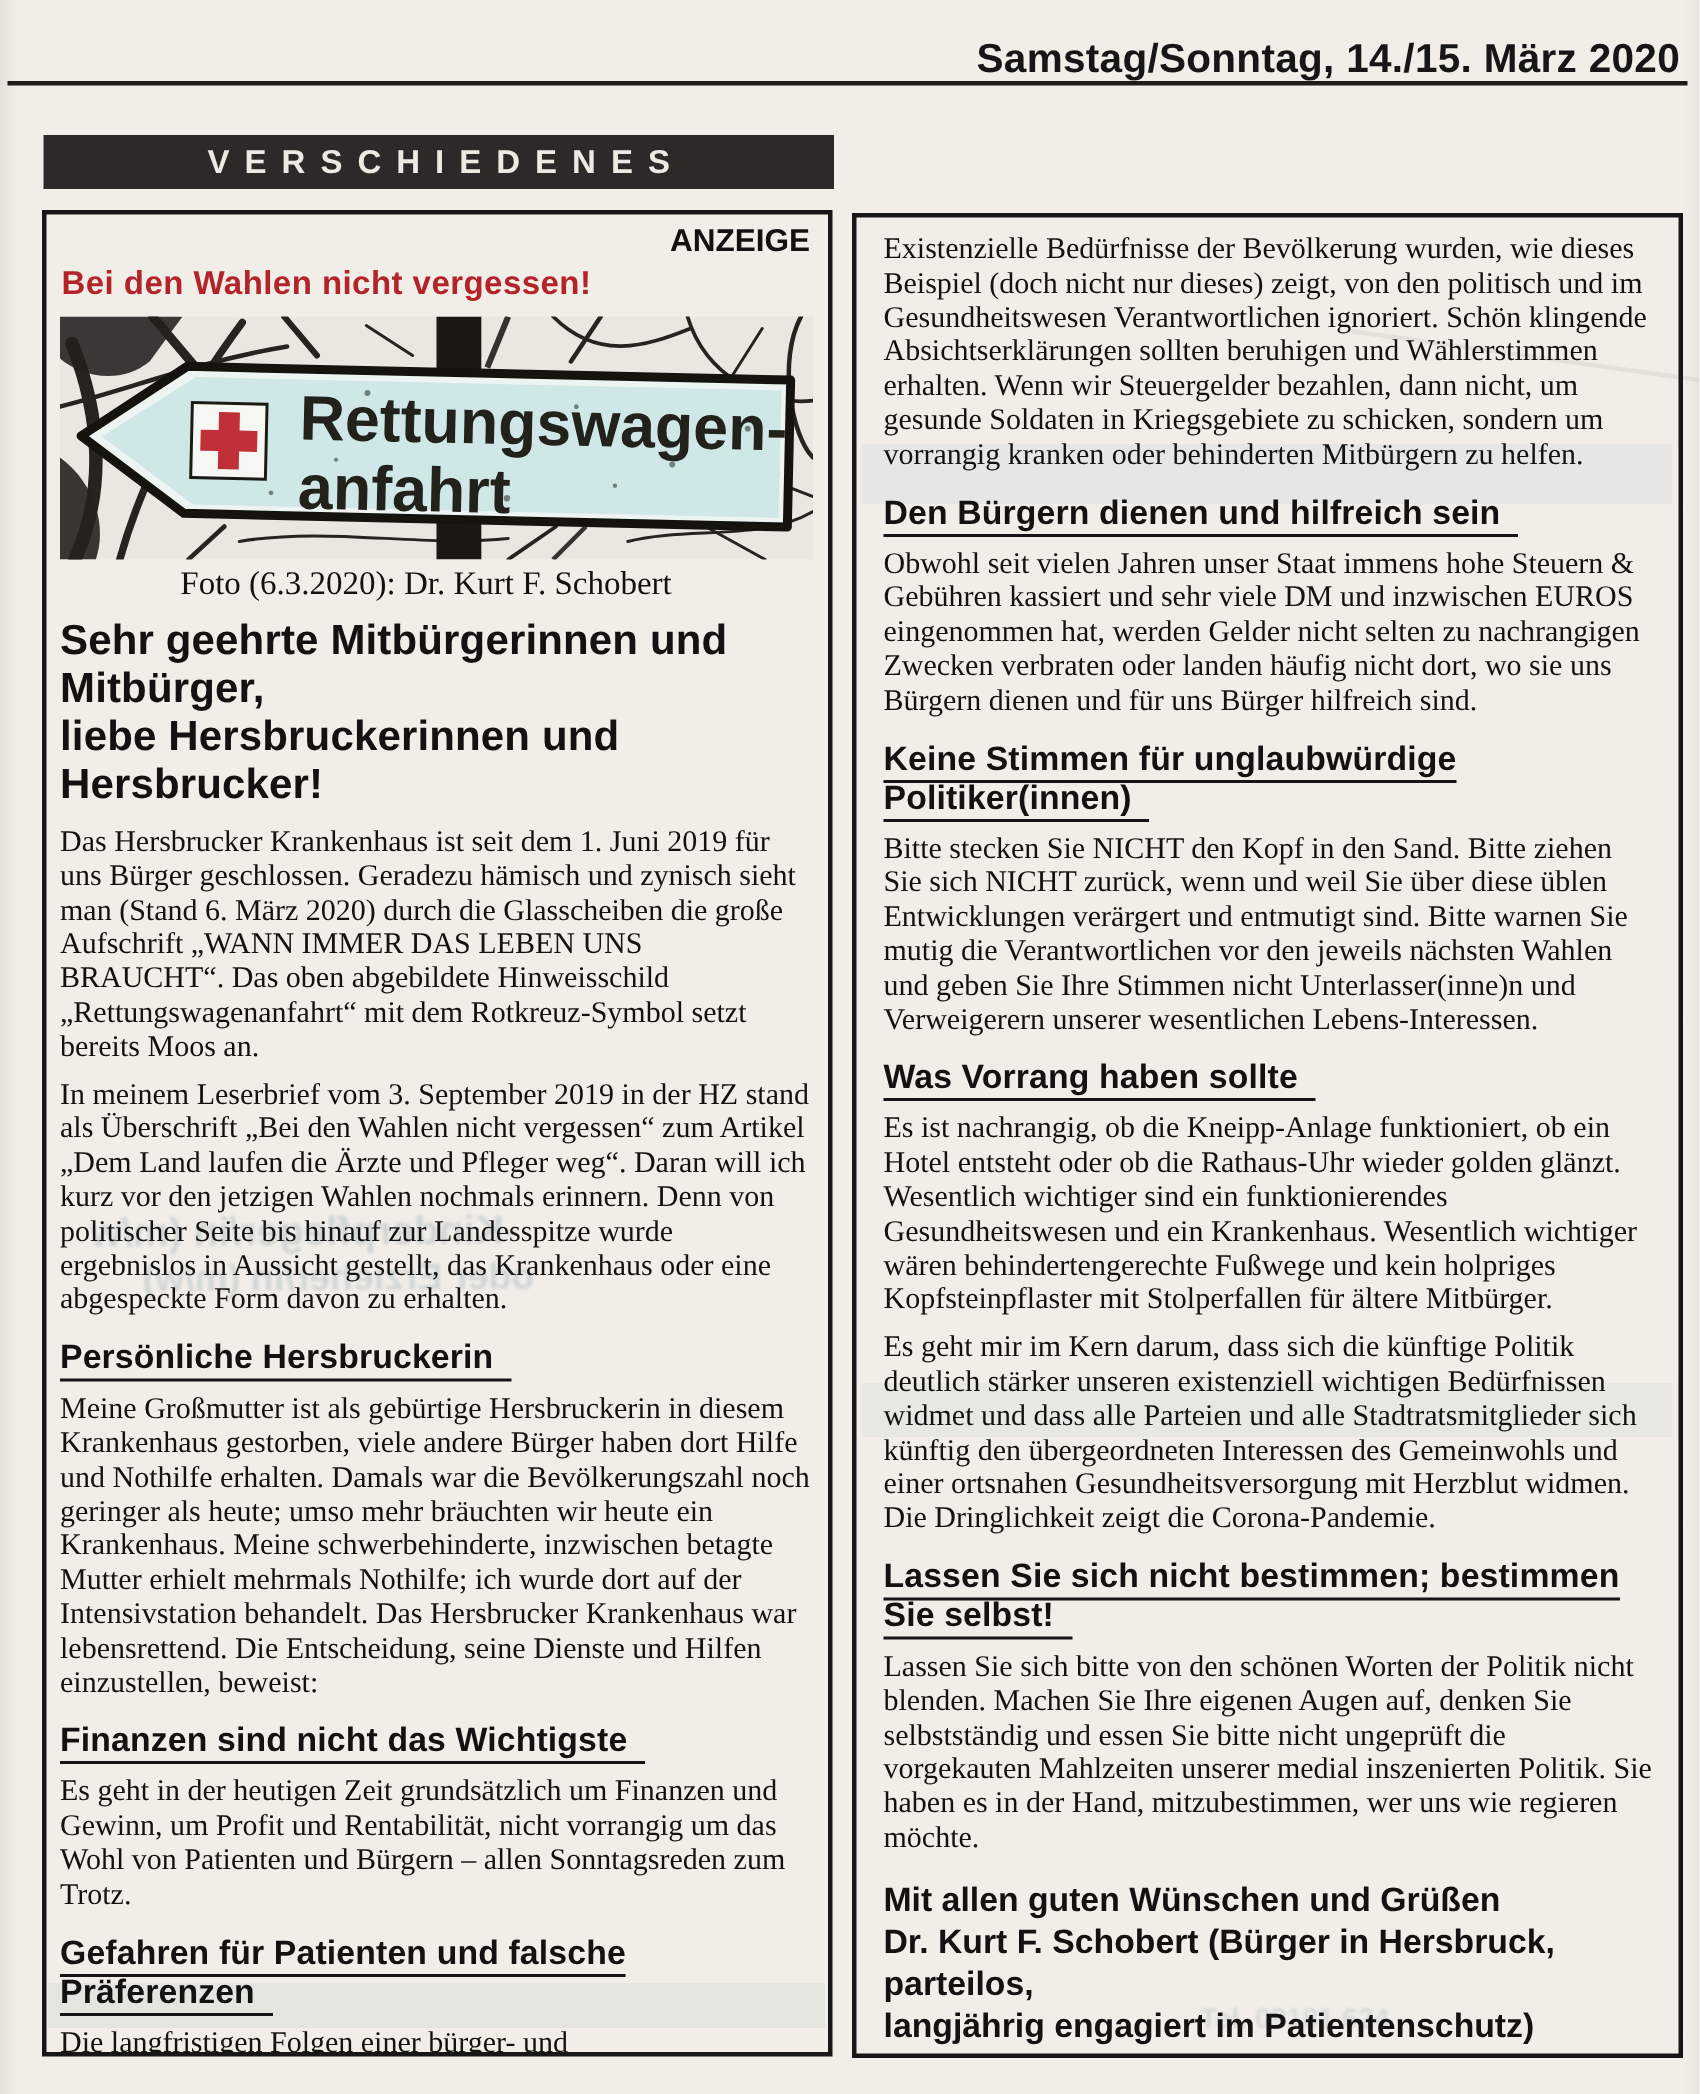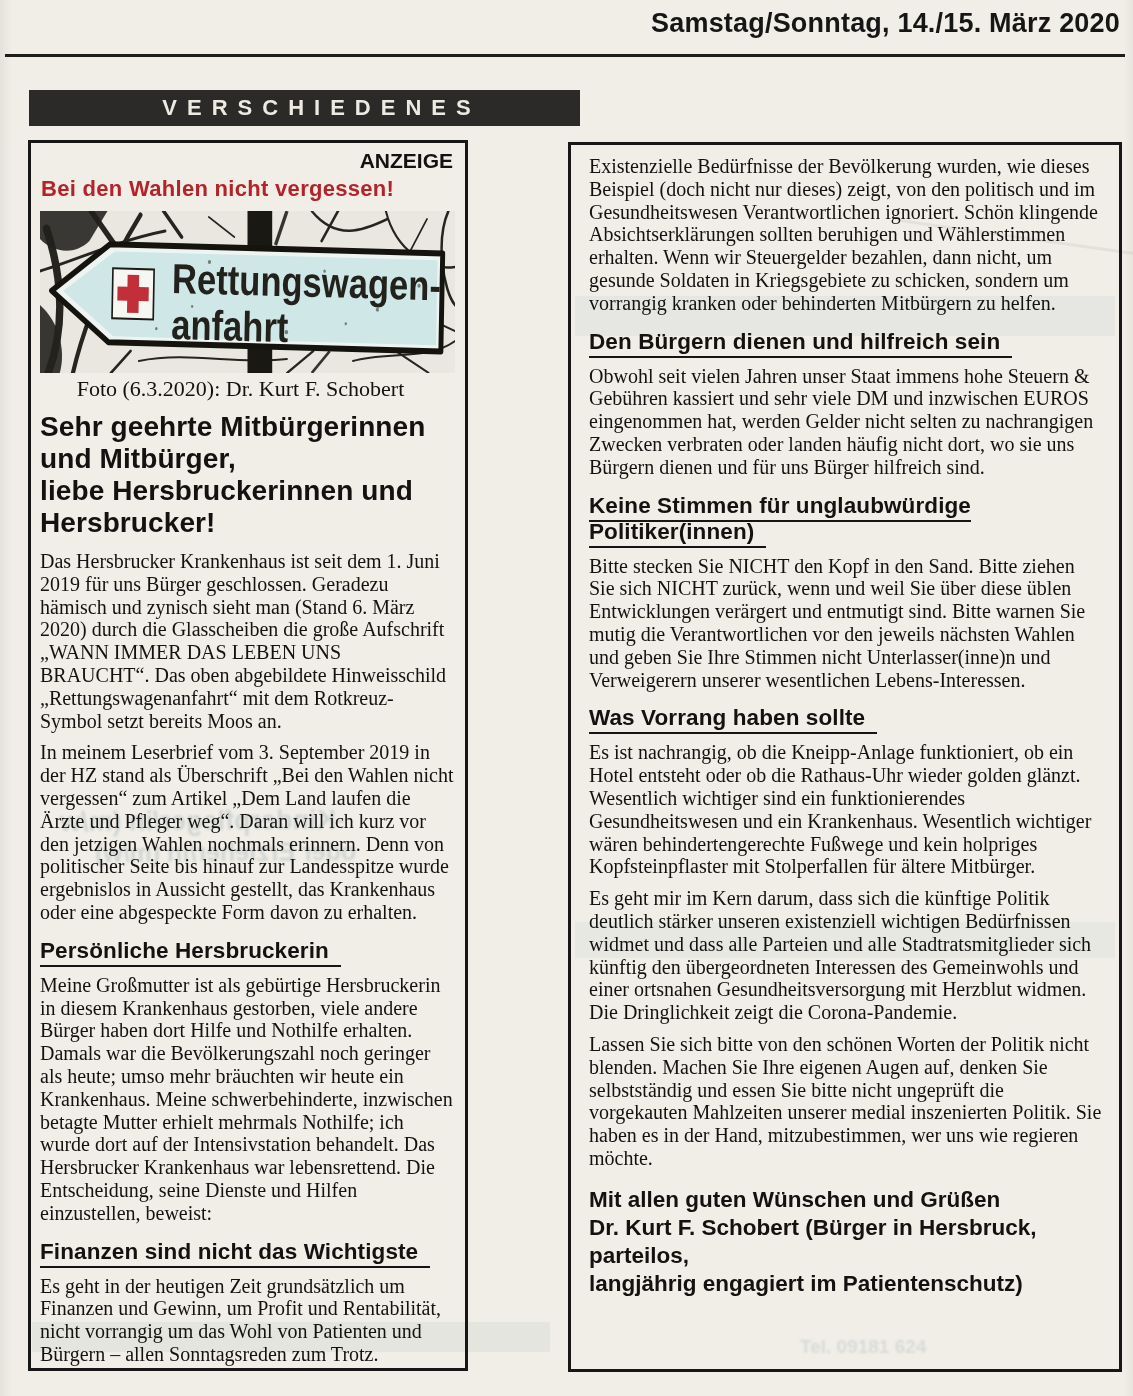--- a/index.html
+++ b/index.html
@@ -6,36 +6,35 @@
   .page{
     position:relative;width:1133px;height:1396px;overflow:hidden;
     background:
       linear-gradient(90deg, rgba(0,0,0,.05) 0, rgba(0,0,0,0) 12px),
       linear-gradient(270deg, rgba(0,0,0,.04) 0, rgba(0,0,0,0) 10px),
       #f1eee7;
     font-family:"Liberation Serif", serif;color:#131210;
   }
   
   .date-line{
-    position:absolute;top:8px;right:13px;
+    position:absolute;top:24px;right:13px;
     font-family:"Liberation Sans",sans-serif;font-weight:bold;
     font-size:27px;color:#161616;letter-spacing:.2px;
   }
   .top-rule{position:absolute;top:54px;left:5px;width:1120px;height:3px;background:#1d1d1b;}
   .banner{
     position:absolute;top:90px;left:29px;width:527px;height:36px;
     background:#2b2a28;color:#edeae2;
     font-family:"Liberation Sans",sans-serif;font-weight:bold;font-size:22px;
     letter-spacing:10px;display:flex;align-items:center;justify-content:center;
     text-indent:10px;
-    padding-left:24px;
   }
   
   .abox{position:absolute;border:3px solid #171717;box-sizing:border-box;background:transparent;z-index:2;}
-  .left-box{top:140px;left:28px;width:440px;height:1231px;padding:4px 10px 0 9px;overflow:hidden;}
+  .left-box{top:140px;left:28px;width:527px;height:1231px;padding:4px 10px 0 9px;overflow:hidden;}
   .right-box{top:142px;left:568px;width:554px;height:1230px;padding:10px 14px 12px 18px;overflow:hidden;}
 
   .anzeige{font-family:"Liberation Sans",sans-serif;font-weight:bold;font-size:21px;text-align:right;margin:2px 2px 0 0;}
   .headline{
     font-family:"Liberation Sans",sans-serif;font-weight:bold;font-size:22px;
     color:#b2242a;margin:3px 0 9px 1px;letter-spacing:.3px;
   }
   .photo{display:block;width:100%;height:162px;}
   .caption{font-size:22px;text-align:center;padding-right:14px;margin:3px 0 9px;}
   .salutation{
@@ -155,20 +154,21 @@
   <div class="abox right-box">
     <div>
         <p class="body-para">Existenzielle Bedürfnisse der Bevölkerung wurden, wie dieses Beispiel (doch nicht nur dieses) zeigt, von den politisch und im Gesundheitswesen Verantwortlichen ignoriert. Schön klingende Absichtserklärungen sollten beruhigen und Wählerstimmen erhalten. Wenn wir Steuergelder bezahlen, dann nicht, um gesunde Soldaten in Kriegsgebiete zu schicken, sondern um vorrangig kranken oder behinderten Mitbürgern zu helfen.</p>
         <h3 class="subhead"><span>Den Bürgern dienen und hilfreich sein</span></h3>
         <p class="body-para">Obwohl seit vielen Jahren unser Staat immens hohe Steuern &amp; Gebühren kassiert und sehr viele DM und inzwischen EUROS eingenommen hat, werden Gelder nicht selten zu nachrangigen Zwecken verbraten oder landen häufig nicht dort, wo sie uns Bürgern dienen und für uns Bürger hilfreich sind.</p>
         <h3 class="subhead"><span>Keine Stimmen für unglaubwürdige Politiker(innen)</span></h3>
         <p class="body-para">Bitte stecken Sie NICHT den Kopf in den Sand. Bitte ziehen Sie sich NICHT zurück, wenn und weil Sie über diese üblen Entwicklungen verärgert und entmutigt sind. Bitte warnen Sie mutig die Verantwortlichen vor den jeweils nächsten Wahlen und geben Sie Ihre Stimmen nicht Unterlasser(inne)n und Verweigerern unserer wesentlichen Lebens-Interessen.</p>
         <h3 class="subhead"><span>Was Vorrang haben sollte</span></h3>
         <p class="body-para">Es ist nachrangig, ob die Kneipp-Anlage funktioniert, ob ein Hotel entsteht oder ob die Rathaus-Uhr wieder golden glänzt. Wesentlich wichtiger sind ein funktionierendes Gesundheitswesen und ein Krankenhaus. Wesentlich wichtiger wären behindertengerechte Fußwege und kein holpriges Kopfsteinpflaster mit Stolperfallen für ältere Mitbürger.</p>
         <p class="body-para">Es geht mir im Kern darum, dass sich die künftige Politik deutlich stärker unseren existenziell wichtigen Bedürfnissen widmet und dass alle Parteien und alle Stadtratsmitglieder sich künftig den übergeordneten Interessen des Gemeinwohls und einer ortsnahen Gesundheitsversorgung mit Herzblut widmen. Die Dringlichkeit zeigt die Corona-Pandemie.</p>
+        <h3 class="subhead"><span>Lassen Sie sich nicht bestimmen; bestimmen Sie selbst!</span></h3>
         <p class="body-para">Lassen Sie sich bitte von den schönen Worten der Politik nicht blenden. Machen Sie Ihre eigenen Augen auf, denken Sie selbstständig und essen Sie bitte nicht ungeprüft die vorgekauten Mahlzeiten unserer medial inszenierten Politik. Sie haben es in der Hand, mitzubestimmen, wer uns wie regieren möchte.</p>
         <p class="signature">Mit allen guten Wünschen und Grüßen
 Dr. Kurt F. Schobert (Bürger in Hersbruck, parteilos,
 langjährig engagiert im Patientenschutz)</p>
       </div>
   </div>
 
 </div>
 
 </body></html>

